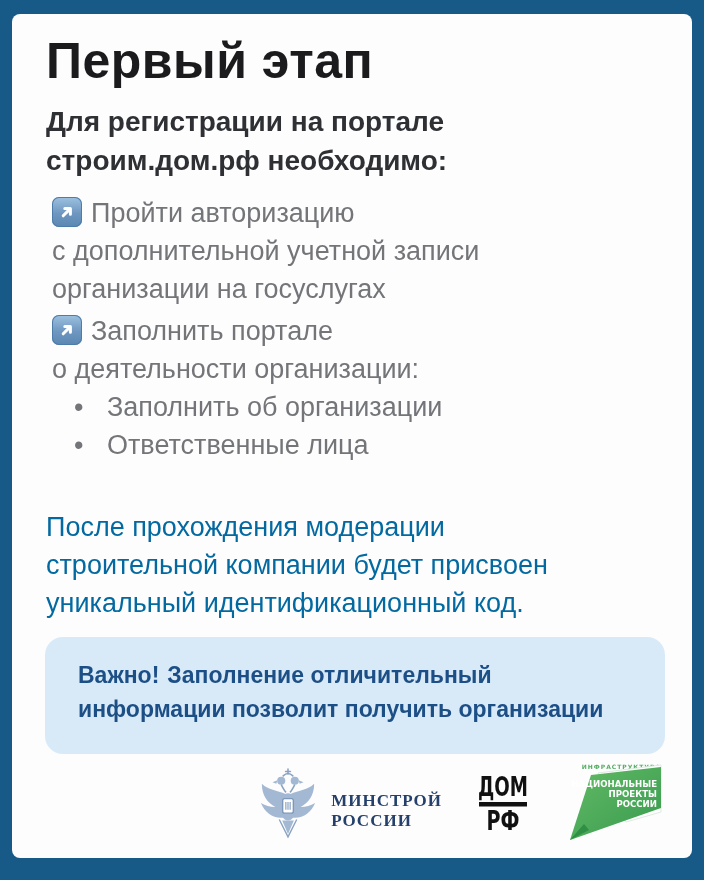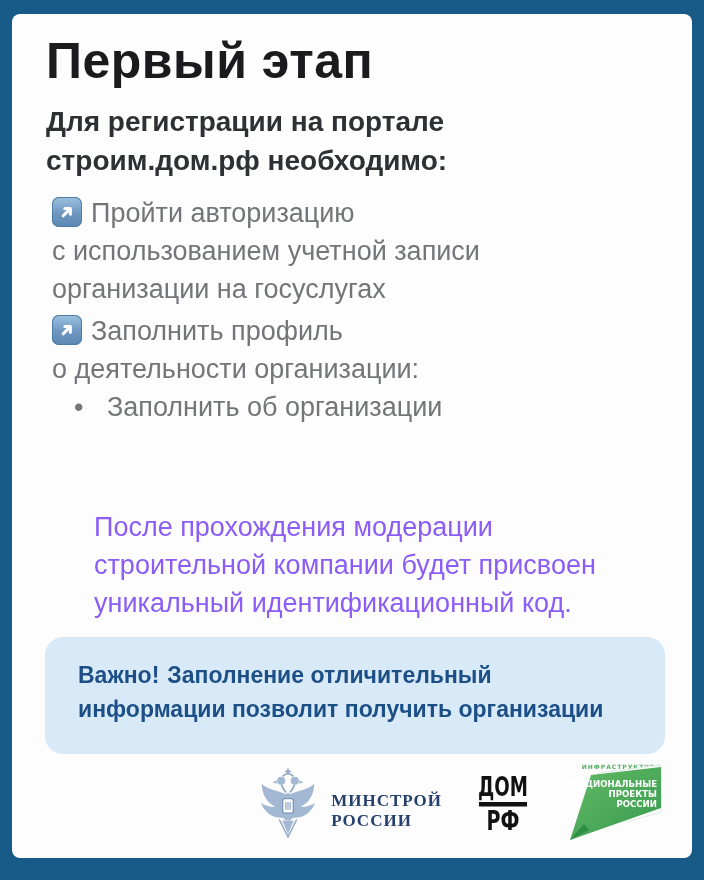--- a/index.html
+++ b/index.html
@@ -37,21 +37,21 @@
   }
   .arrow-badge svg{display:block;margin:5px auto 0;}
   .bullets{list-style:none;margin:0;padding:0 0 0 22px;}
   .bullets li{position:relative;padding-left:33px;}
   .bullets li::before{
     content:"•";position:absolute;left:0;top:0;
     color:#747578;font-size:27px;
   }
   .paragraph{
     position:absolute;left:34px;top:494px;
-    font-size:27px;color:#8b5cf6;line-height:38px;margin-left:48px;
+    font-size:27px;color:#0369a1;line-height:38px;
   }
   .note{
     position:absolute;left:33px;top:623px;width:620px;height:117px;
     background:#d8eaf8;border-radius:18px;box-sizing:border-box;
     padding:21px 30px 0 33px;
     font-size:23px;line-height:34px;color:#1d4f87;font-weight:600;
   }
   .note .em{font-weight:800;margin-right:.35em;}
   .footer{
     position:absolute;right:28px;bottom:10px;height:86px;
@@ -78,34 +78,35 @@
     <div>строим.дом.рф необходимо:</div>
   </div>
 
   <div class="step step1">
     <div>
       <span class="arrow-badge"><svg width="20" height="20" viewBox="0 0 20 20">
             <path d="M6.2 13.8 L12.6 7.4" stroke="#ffffff" stroke-width="3" fill="none" stroke-linecap="round"></path>
             <path d="M7.8 6.6 L13.4 6.6 L13.4 12.2" stroke="#ffffff" stroke-width="3" fill="none" stroke-linecap="round" stroke-linejoin="round"></path>
           </svg></span><span>Пройти авторизацию</span>
     </div>
-    <div>с использованием учетной записи</div>
+    <div>с дополнительной учетной записи</div>
     <div>организации на госуслугах</div>
   </div>
 
   <div class="step step2">
     <div>
       <span class="arrow-badge"><svg width="20" height="20" viewBox="0 0 20 20">
             <path d="M6.2 13.8 L12.6 7.4" stroke="#ffffff" stroke-width="3" fill="none" stroke-linecap="round"></path>
             <path d="M7.8 6.6 L13.4 6.6 L13.4 12.2" stroke="#ffffff" stroke-width="3" fill="none" stroke-linecap="round" stroke-linejoin="round"></path>
-          </svg></span><span>Заполнить профиль</span>
+          </svg></span><span>Заполнить портале</span>
     </div>
     <div>о деятельности организации:</div>
     <ul class="bullets">
       <li>Заполнить об организации</li>
+      <li>Ответственные лица</li>
     </ul>
   </div>
 
   <div class="paragraph">
     <div>После прохождения модерации</div>
     <div>строительной компании будет присвоен</div>
     <div>уникальный идентификационный код.</div>
   </div>
 
   <div class="note">

